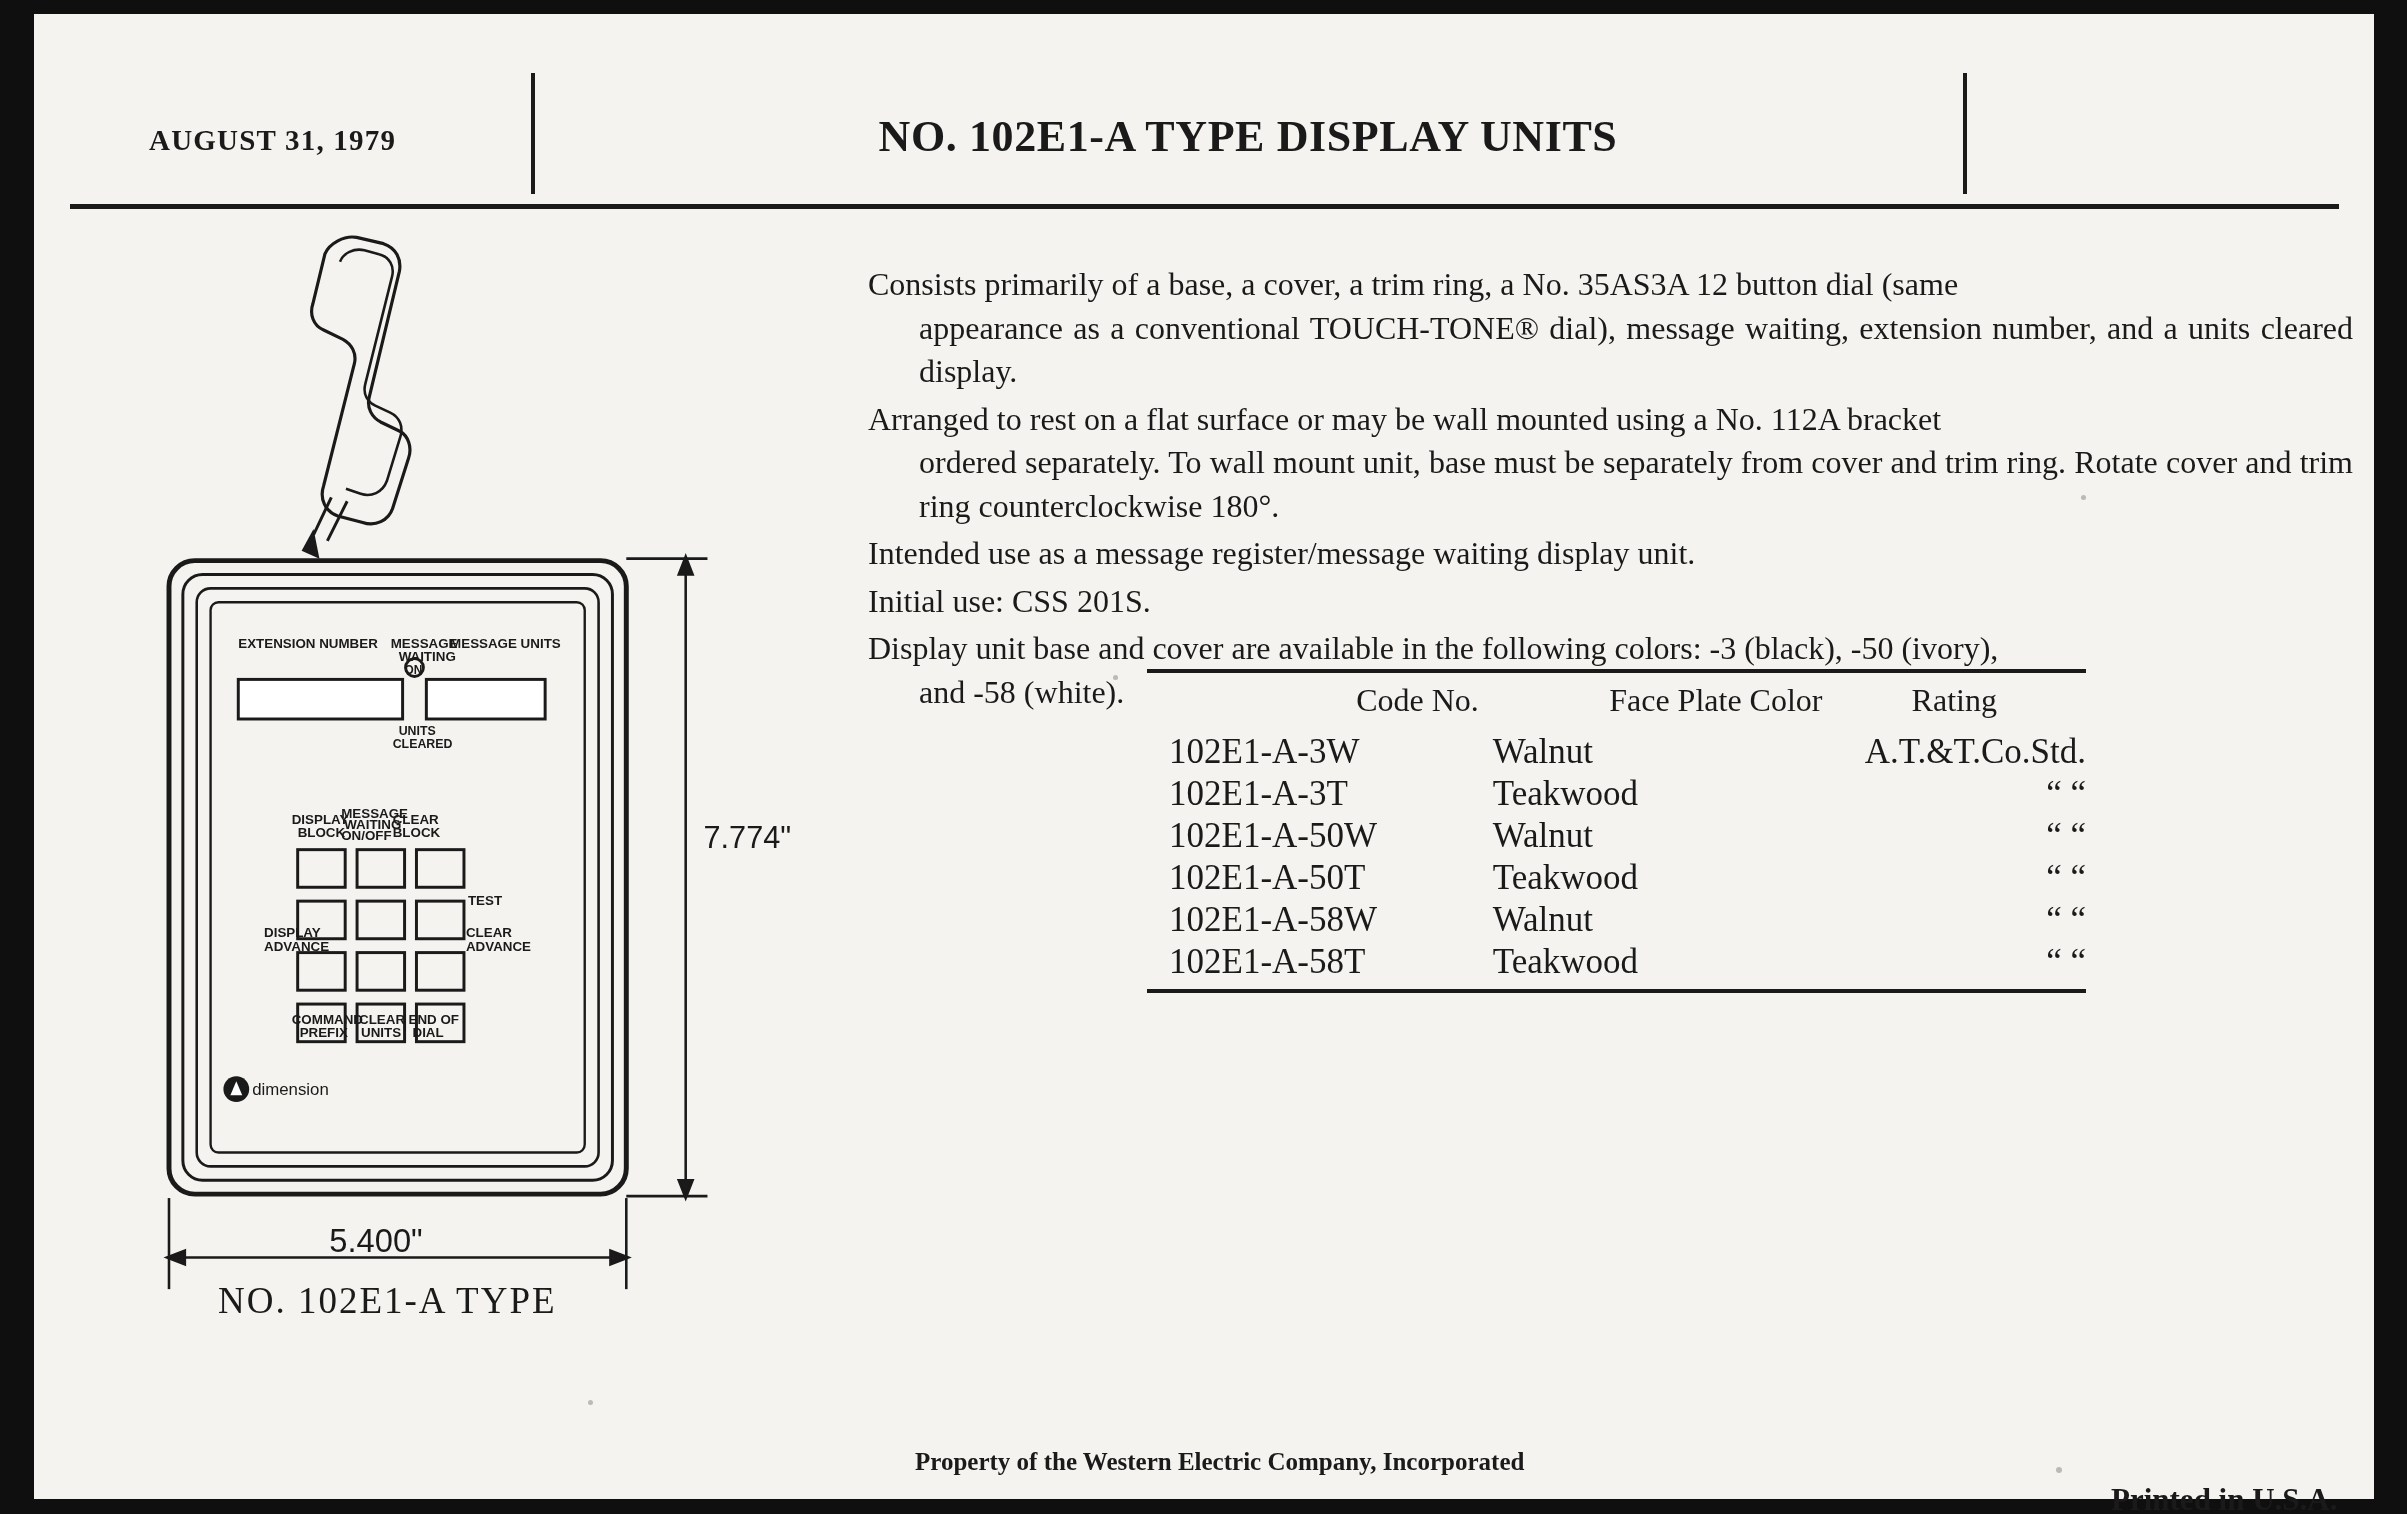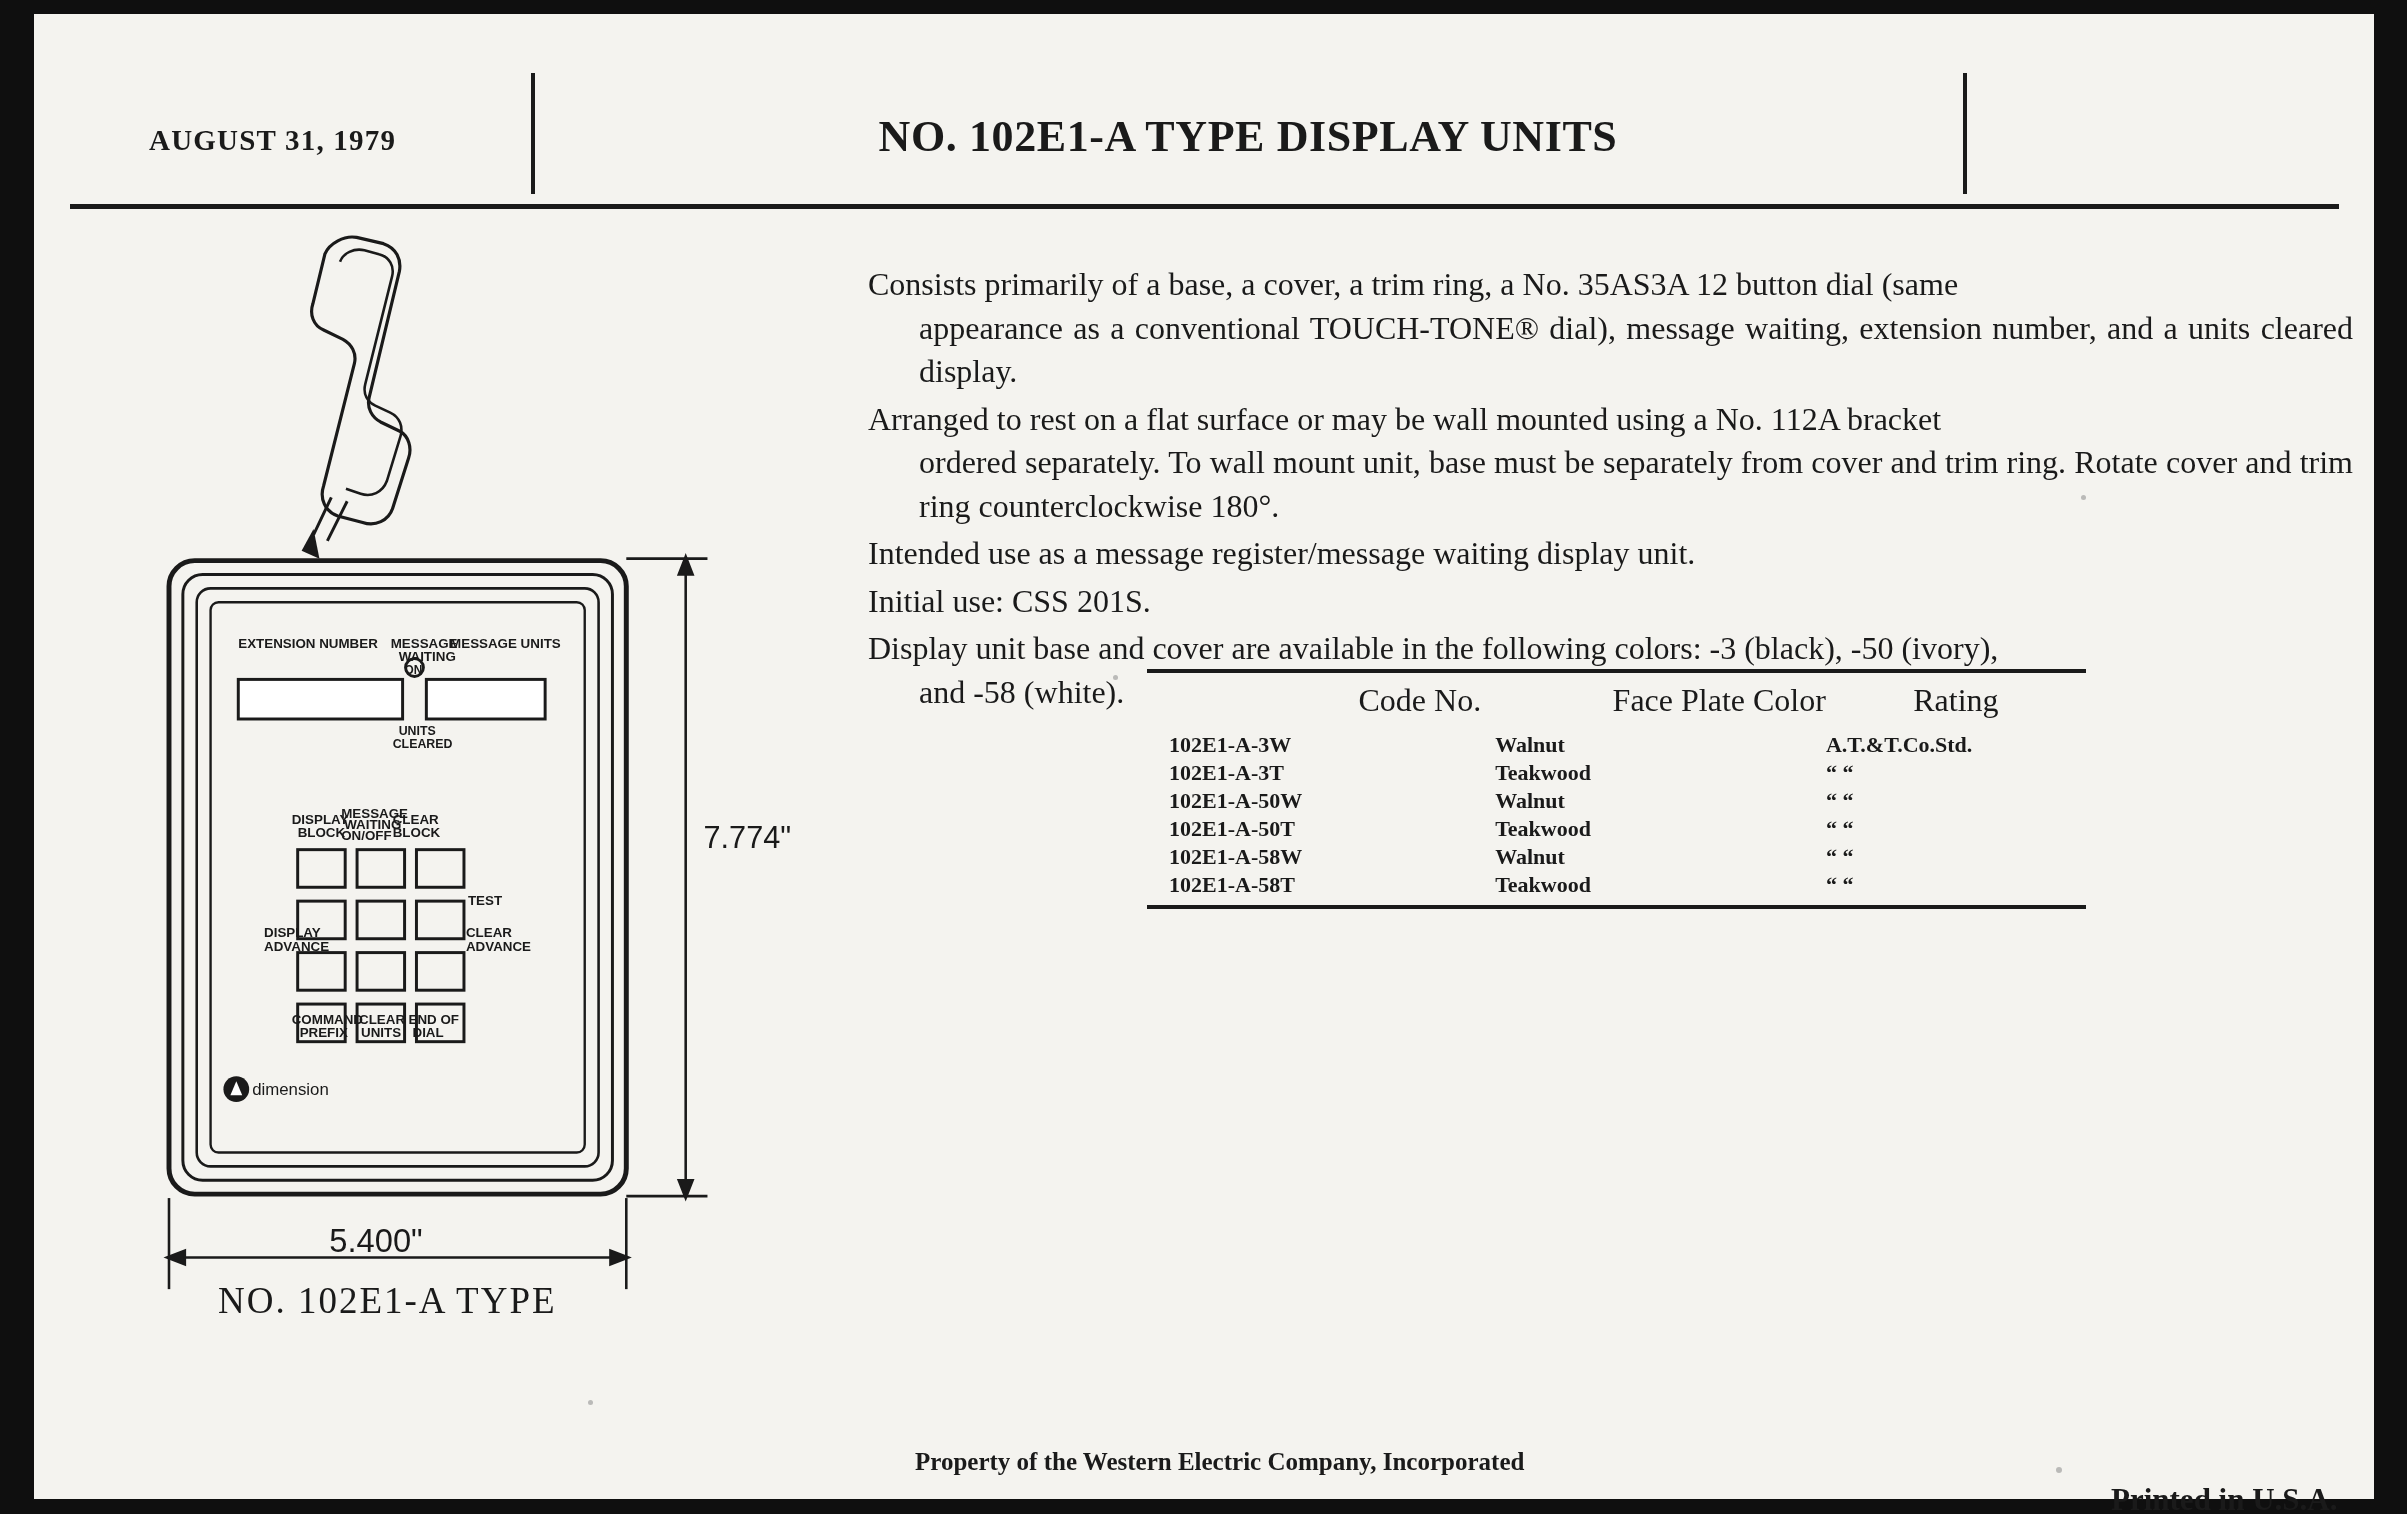--- a/index.html
+++ b/index.html
@@ -133,30 +133,29 @@
     font-size: 31px;
   }
   .ratings-table th {
     font-weight: normal;
     padding: 9px 0 12px 0;
     text-align: right;
     font-size: 32px;
   }
   .ratings-table td {
     padding: 1px 0;
-    font-size: 22px;
-    font-weight: bold;
+    font-size: 35px;
   }
   .col-code { width: 327px; padding-left: 22px !important; }
   .col-color { width: 345px; }
   .col-rating { width: 267px; }
   th.col-rating { text-align: center !important; padding-left: 0; }
   th.col-color { padding-left: 14px; }
   td.col-color { padding-left: 14px; }
-  .rating-cell { white-space: nowrap; }
+  .rating-cell { white-space: nowrap; text-align: right; }
 
   
   .drawing {
     position: absolute;
     left: 119px;
     top: 218px;
     width: 713px;
     height: 1168px;
   }
   .drawing svg { display: block; }

